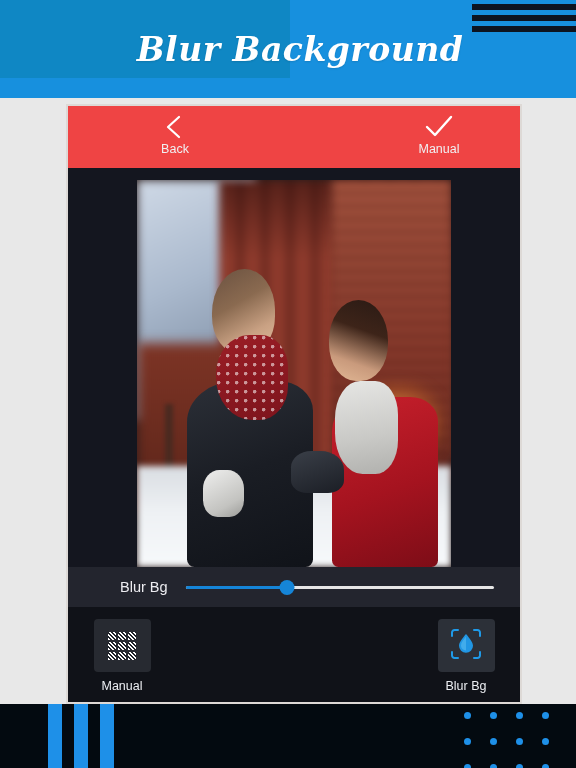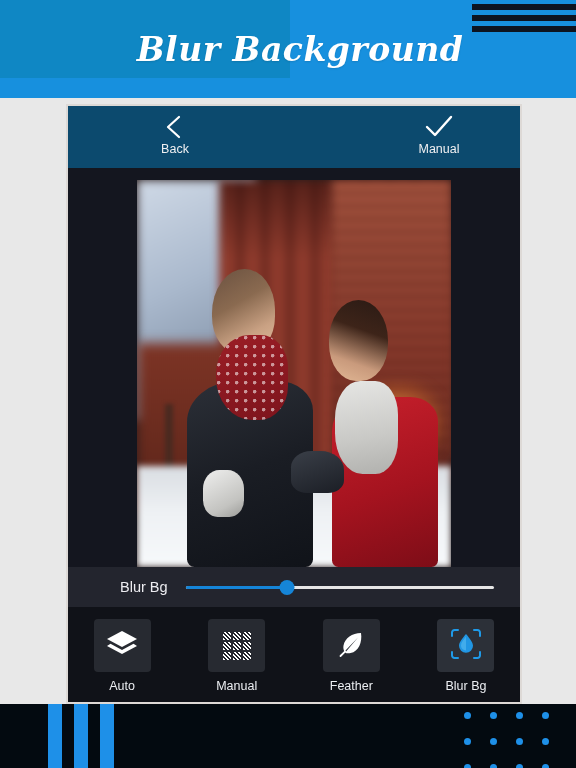--- a/index.html
+++ b/index.html
@@ -63,21 +63,21 @@
   #app-frame{
     position:absolute; left:66px; top:104px; width:456px; height:600px;
     background:#14161f;
     border:2px solid #ddd9d6;
     overflow:hidden;
     display:flex; flex-direction:column;
   }
 
   
   #app-bar{
-    position:relative; height:62px; flex:0 0 62px; background:#0c4a6e;text-align:right;
+    position:relative; height:62px; flex:0 0 62px; background:#ef4444;text-align:right;
   }
   .bar-btn{
     position:absolute; top:8px; width:74px;
     display:flex; flex-direction:column; align-items:center; gap:3px;
     color:#fff;
   }
   #back-button{ left:70px; }
   #apply-button{ right:44px; }
   .bar-btn .lbl{ font-size:12.5px; color:#f0f0f2; line-height:1; }
   .bar-btn svg{ display:block; }
@@ -305,61 +305,39 @@
     <span id="slider-label">Blur Bg</span>
     <div id="slider-track-wrap">
       <div id="slider-track" style="background: rgb(230, 230, 230);"></div>
       <div id="slider-fill" style="width: 33%; background: rgb(21, 133, 216);"></div>
       <div id="slider-thumb" style="left: 33%; background: rgb(21, 133, 216);"></div>
     </div>
   </div>
 
   <div id="tool-bar">
 
-    <div class="tool">
-      <div class="tile">
-        <span>
-          <svg width="32" height="30" viewBox="0 0 32 30">
-            <polygon points="16,2 31,10 16,18 1,10" fill="#ffffff"></polygon>
-            <polygon points="16,21 4.5,14.8 1,17 16,25 31,17 27.5,14.8" fill="#ffffff"></polygon>
-          </svg>
-        </span>
-      </div>
-      <span class="tlabel">Auto</span>
-    </div>
 
 
     <div class="tool">
       <div class="tile">
         <span class="checker">
           <i></i>
             <i></i>
             <i></i>
             <i></i>
             <i></i>
             <i></i>
             <i></i>
             <i></i>
             <i></i>
         </span>
       </div>
       <span class="tlabel">Manual</span>
     </div>
 
-    <div class="tool">
-      <div class="tile">
-        <span>
-          <svg width="30" height="30" viewBox="0 0 30 30">
-            <path d="M25 4c-9 0-16 5-17.5 12.6-.5 2.6.2 4.7 1 6L22 8.5 9 23.7c1.4.6 3.4.9 5.6.4C22.6 22.4 26.5 13.4 25 4z" fill="#ffffff"></path>
-            <path d="M9.2 22.3 4.5 27" stroke="#ffffff" stroke-width="1.8" stroke-linecap="round"></path>
-          </svg>
-        </span>
-      </div>
-      <span class="tlabel">Feather</span>
-    </div>
 
 
     <div class="tool active">
       <div class="tile">
         <span>
           <svg width="34" height="34" viewBox="0 0 34 34">
             <path d="M3 9V5.5A2.5 2.5 0 0 1 5.5 3H9" fill="none" stroke="#1f9ae8" stroke-width="2" stroke-linecap="round"></path>
             <path d="M25 3h3.5A2.5 2.5 0 0 1 31 5.5V9" fill="none" stroke="#1f9ae8" stroke-width="2" stroke-linecap="round"></path>
             <path d="M31 25v3.5a2.5 2.5 0 0 1-2.5 2.5H25" fill="none" stroke="#1f9ae8" stroke-width="2" stroke-linecap="round"></path>
             <path d="M9 31H5.5A2.5 2.5 0 0 1 3 28.5V25" fill="none" stroke="#1f9ae8" stroke-width="2" stroke-linecap="round"></path>

